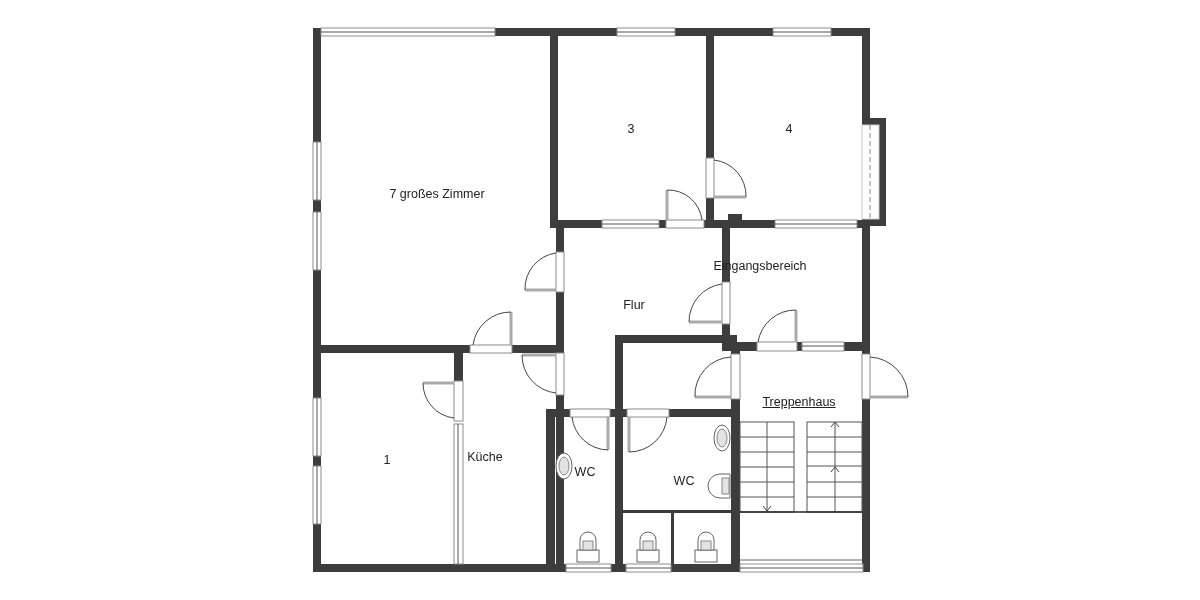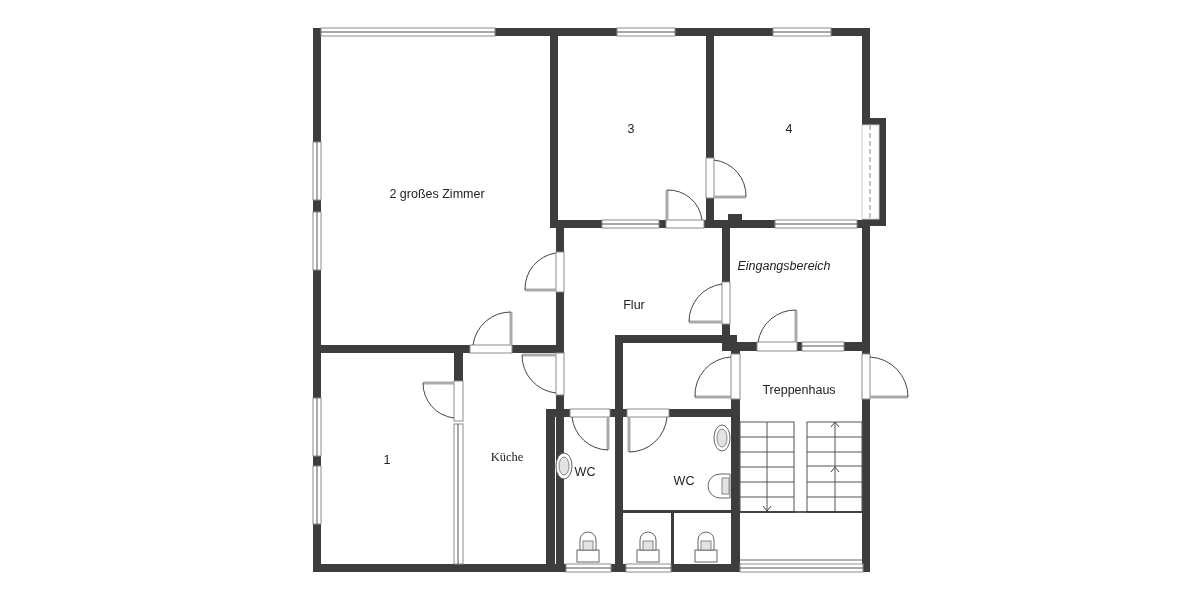--- a/index.html
+++ b/index.html
@@ -268,22 +268,22 @@
 
     <line x1="740" y1="512" x2="862" y2="512" stroke="#222222" stroke-width="1.5"></line>
     <line x1="740" y1="560" x2="862" y2="560" stroke="#666666" stroke-width="1"></line>
 
     <path class="stair-arrow" d="M763 506 L767 511 L771 506"></path>
     <path class="stair-arrow" d="M831 427 L835 422 L839 427"></path>
     <path class="stair-arrow" d="M831 472 L835 467 L839 472"></path>
   </g>
 </svg>
 
-<div class="room-label" style="left:437px; top:194px;">2 großes Zimmer</div>
+<div class="room-label" style="left:437px; top:194px;">7 großes Zimmer</div>
 <div class="room-label" style="left:631px; top:129px;">3</div>
 <div class="room-label" style="left:789px; top:129px;">4</div>
 <div class="room-label" style="left:634px; top:305px;text-align:center;">Flur</div>
-<div class="room-label" style="left:784px; top:266px;font-style:italic;">Eingangsbereich</div>
-<div class="room-label" style="left:799px; top:390px;">Treppenhaus</div>
+<div class="room-label" style="left:760px; top:266px;">Eingangsbereich</div>
+<div class="room-label" style="left:799px; top:402px;text-decoration:underline;">Treppenhaus</div>
 <div class="room-label" style="left:387px; top:460px;">1</div>
-<div class="room-label" style="left:507px; top:457px;font-family:Liberation Serif, serif;">Küche</div>
+<div class="room-label" style="left:485px; top:457px;">Küche</div>
 <div class="room-label" style="left:585px; top:472px;">WC</div>
 <div class="room-label" style="left:684px; top:481px;">WC</div>
 
 </body></html>

